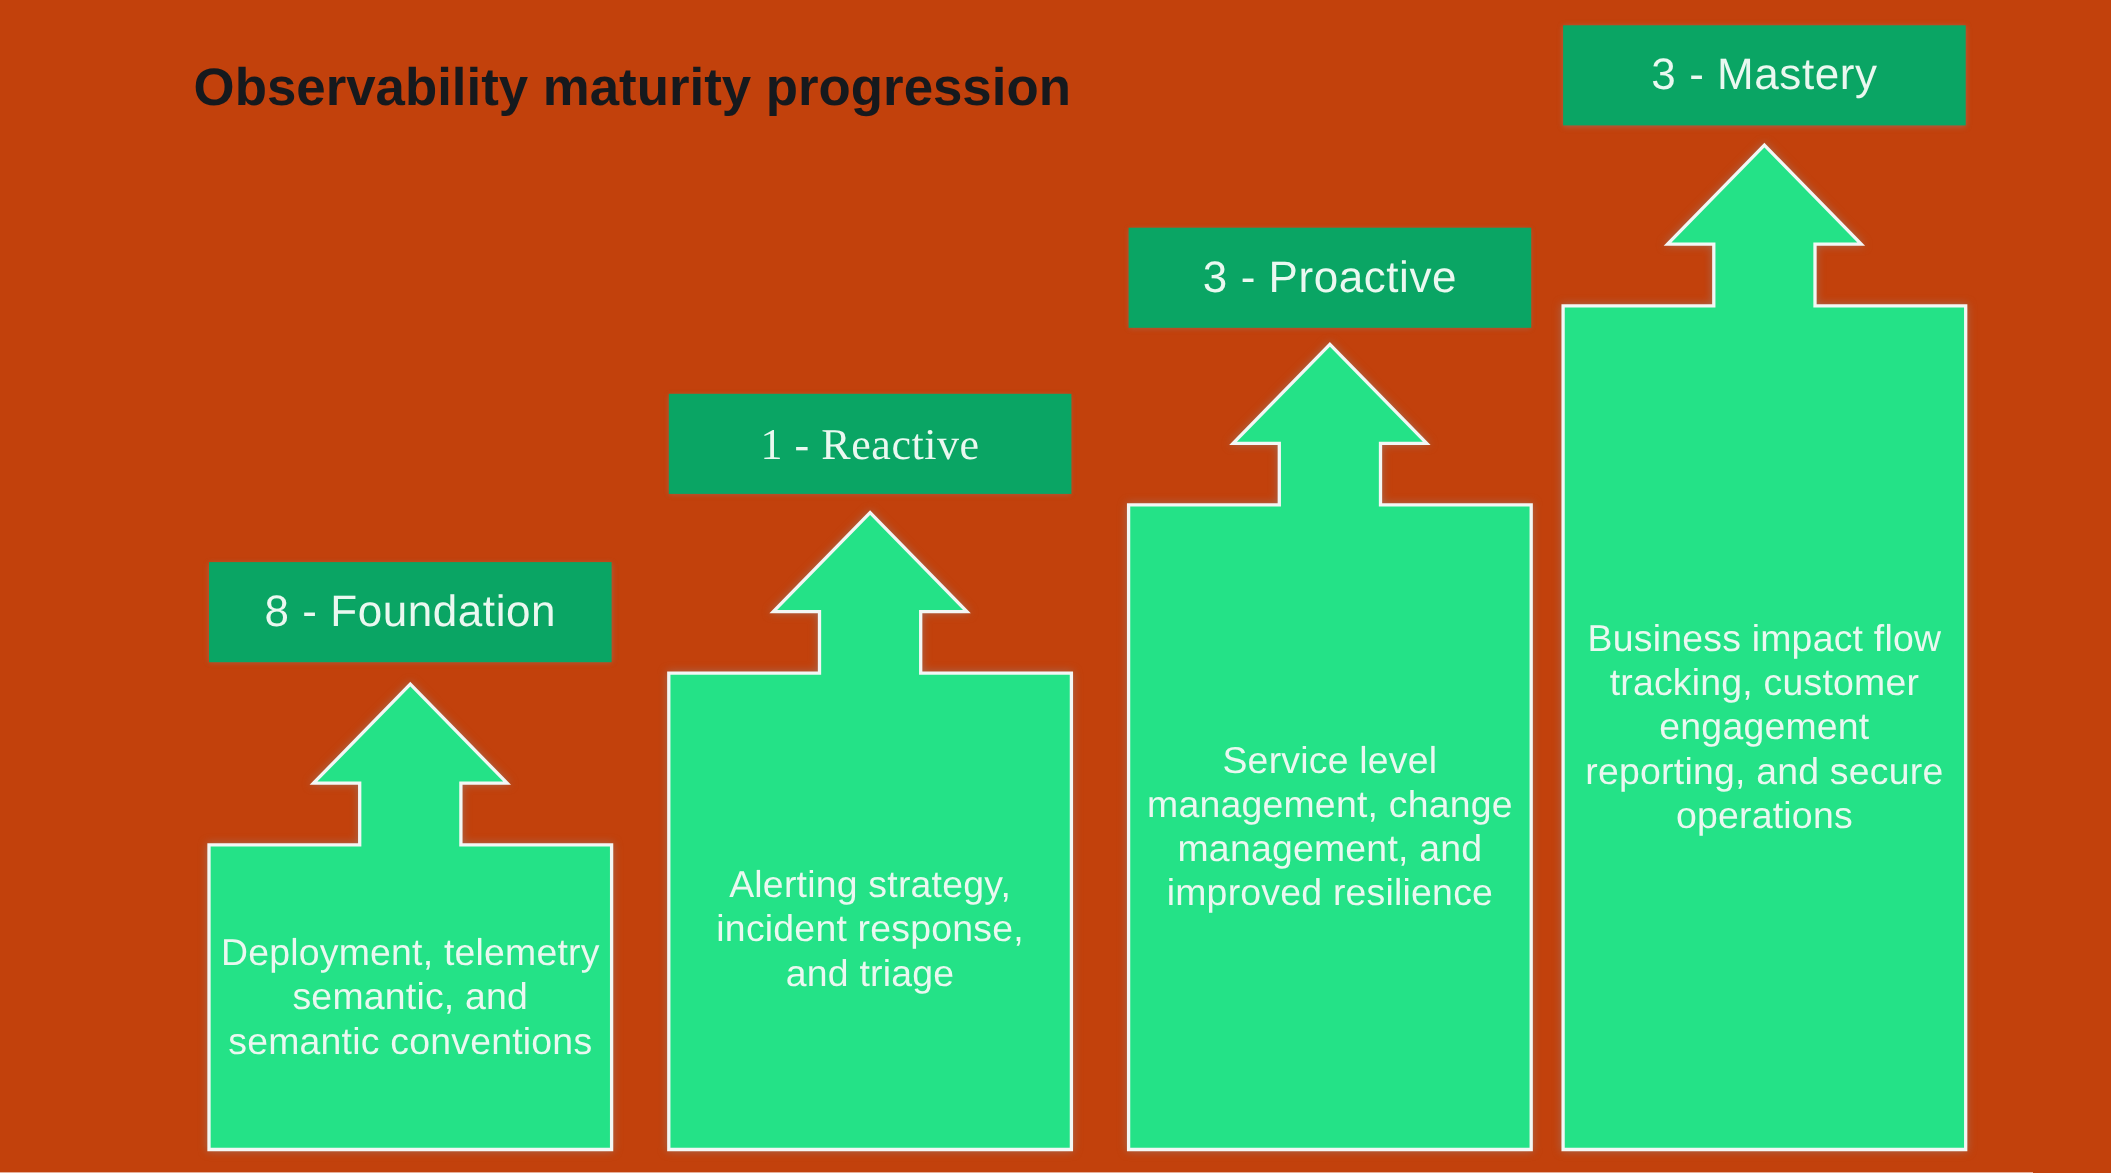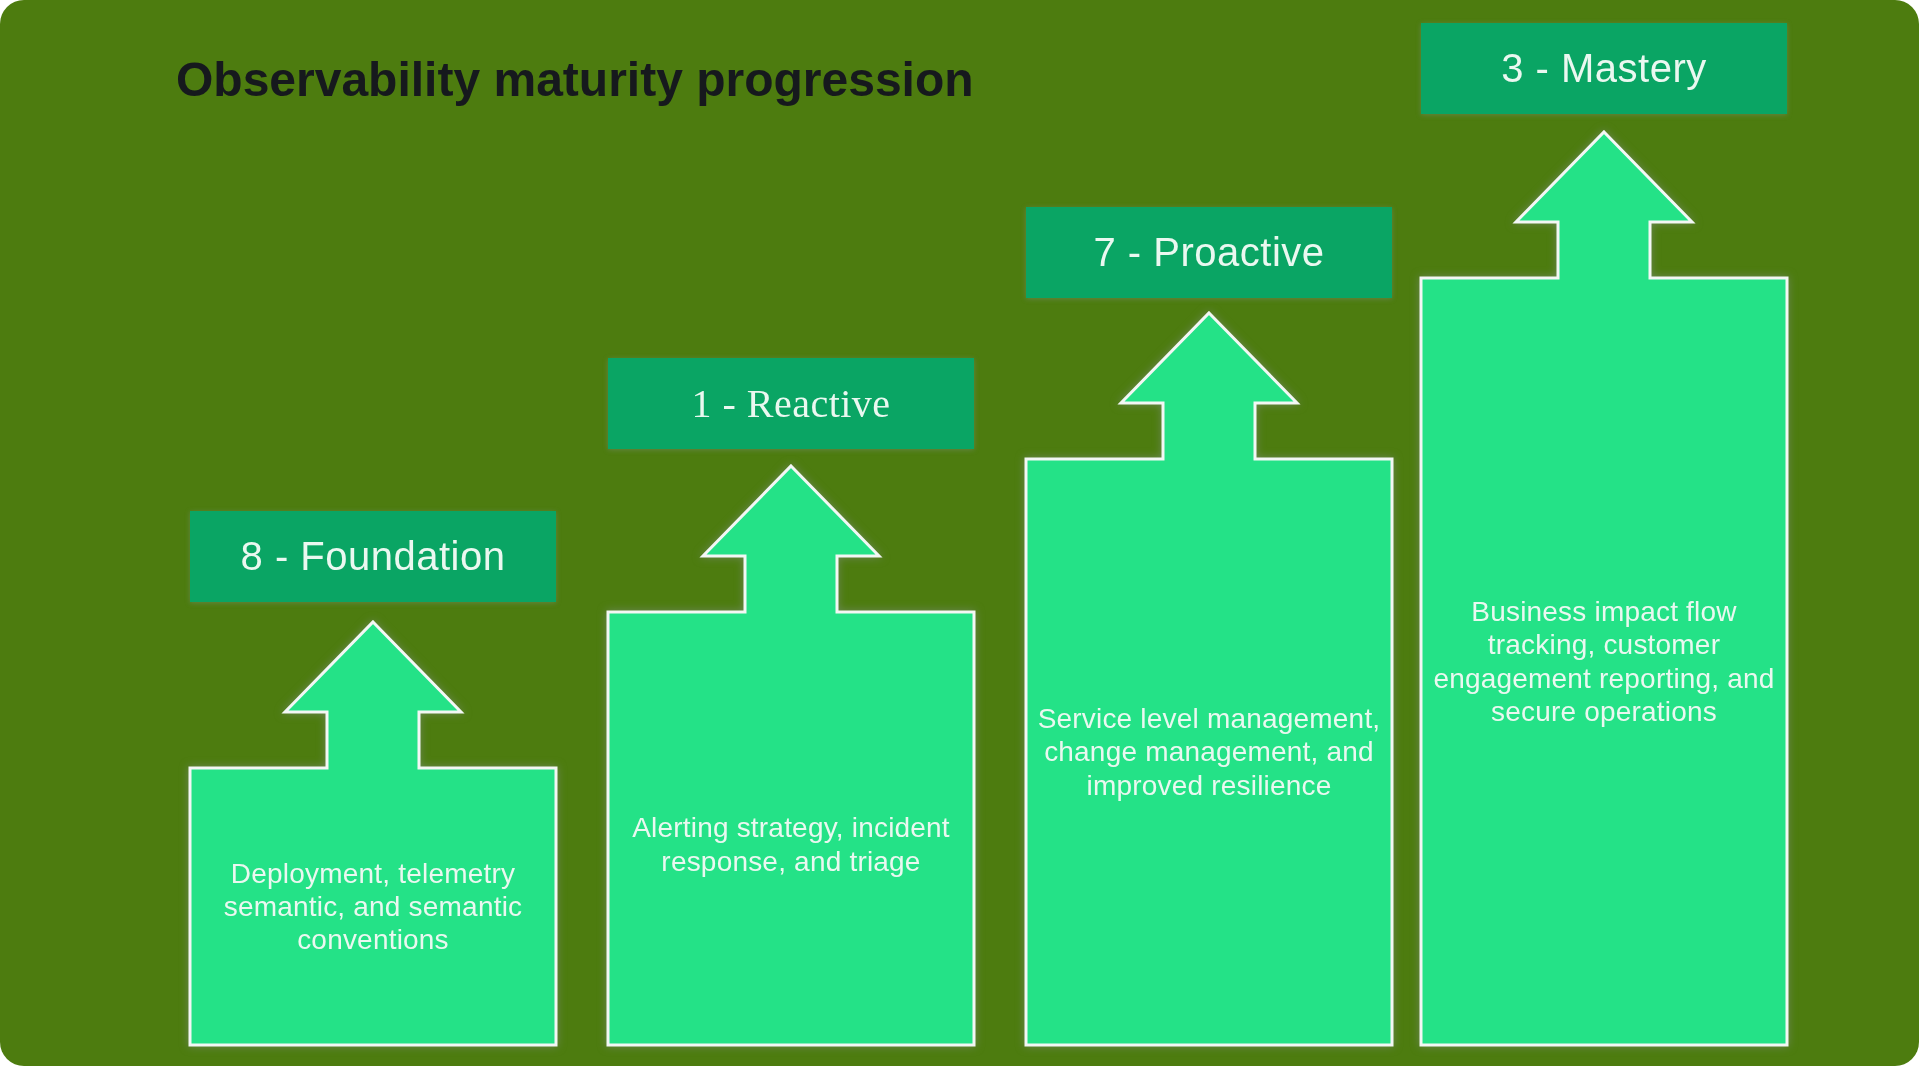--- a/index.html
+++ b/index.html
@@ -4,24 +4,23 @@
 <style>
   html, body {
     margin: 0;
     padding: 0;
     background: #ffffff;
   }
   .canvas {
     position: relative;
     width: 1919px;
     height: 1066px;
-    background: #4d7c0f;
+    background: #c2410c;
     overflow: hidden;
     font-family: "Liberation Sans", "DejaVu Sans", sans-serif;
-    border-radius: 24px;
   }
   .title {
     position: absolute;
     left: 176px;
     top: 56px;
     margin: 0;
     font-size: 48px;
     line-height: 1.0;
     font-weight: 600;
     letter-spacing: 0px;
@@ -57,21 +56,21 @@
   .stage-desc {
     position: absolute;
     width: 366px;
     box-sizing: border-box;
     padding: 0 10px;
     display: flex;
     align-items: center;
     justify-content: center;
     text-align: center;
     color: #eaf8f0;
-    font-size: 28px;
+    font-size: 34px;
     font-weight: 400;
     line-height: 1.18;
     letter-spacing: 0.2px;
   }
 </style>
 </head>
 <body>
 
 <div class="canvas">
 
@@ -87,21 +86,21 @@
 
   <div>
     <div class="stage-label" style="left:608px; top:358px;font-family:Liberation Serif, serif;">1 - Reactive</div>
     <svg class="stage-shape" style="left:608px; top:464px;" width="366" height="581" viewBox="0 0 366 581">
       <path d="M183 2 L271 92 L229 92 L229 148 L366 148 L366 581 L0 581 L0 148 L137 148 L137 92 L95 92 Z"></path>
     </svg>
     <div class="stage-desc" style="left:608px; top:628px; height:433px;">Alerting strategy, incident response, and triage</div>
   </div>
 
   <div>
-    <div class="stage-label" style="left:1026px; top:207px;">7 - Proactive</div>
+    <div class="stage-label" style="left:1026px; top:207px;">3 - Proactive</div>
     <svg class="stage-shape" style="left:1026px; top:311px;" width="366" height="734" viewBox="0 0 366 734">
       <path d="M183 2 L271 92 L229 92 L229 148 L366 148 L366 734 L0 734 L0 148 L137 148 L137 92 L95 92 Z"></path>
     </svg>
     <div class="stage-desc" style="left:1026px; top:459px; height:586px;">Service level management, change management, and improved resilience</div>
   </div>
 
   <div>
     <div class="stage-label" style="left:1421px; top:23px;">3 - Mastery</div>
     <svg class="stage-shape" style="left:1421px; top:130px;" width="366" height="915" viewBox="0 0 366 915">
       <path d="M183 2 L271 92 L229 92 L229 148 L366 148 L366 915 L0 915 L0 148 L137 148 L137 92 L95 92 Z"></path>

